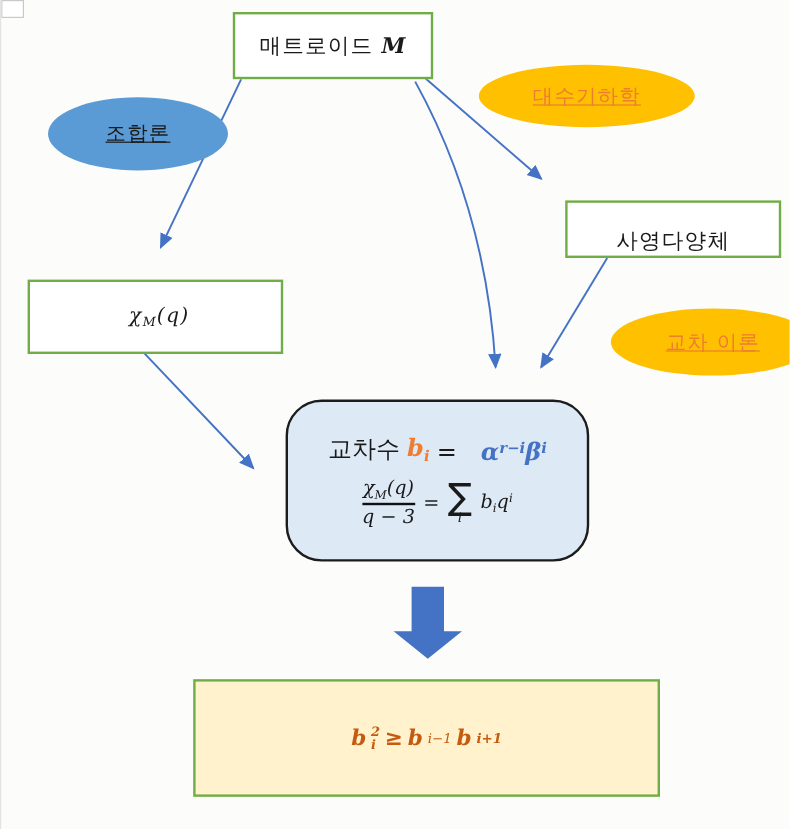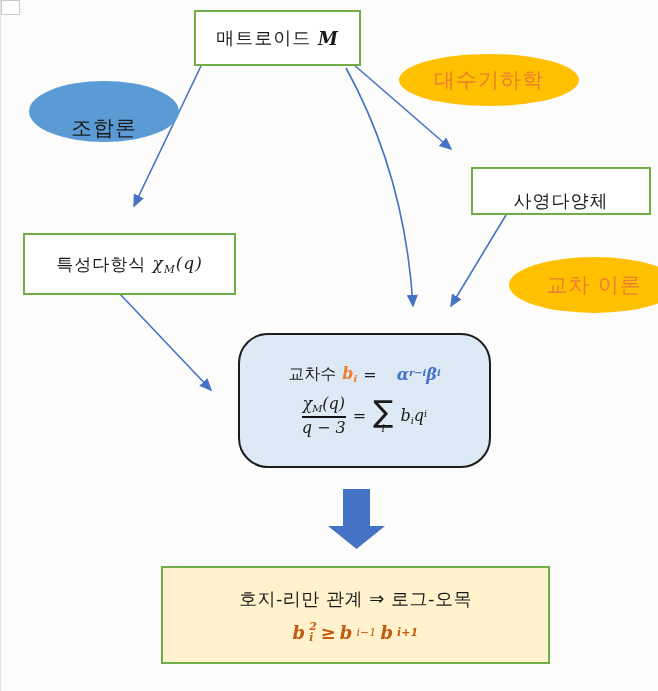--- a/index.html
+++ b/index.html
@@ -14,26 +14,26 @@
   
   .gbox{
     position:absolute;background:#ffffff;
     border:2px solid var(--green-border,#70AD47);
     display:flex;align-items:center;justify-content:center;
     font-size:18px;letter-spacing:1px;
   }
   .ellipse{
     position:absolute;border-radius:50%;
     display:flex;align-items:center;justify-content:center;
-    font-size:21px;letter-spacing:1px;color:#1a1a1a;
+    font-size:17px;letter-spacing:1px;color:#1a1a1a;text-decoration:underline;
   }
   .ellipse.blue{background:var(--blue-ellipse,#5B9BD5);}
   .ellipse.orange{background:var(--orange-ellipse,#FFC000);}
   #matroid-box{left:193px;top:10px;width:163px;height:52px;}
-  #comb-ellipse{left:28px;top:81px;width:150px;height:61px;align-items:flex-end;}
+  #comb-ellipse{left:39px;top:81px;width:150px;height:61px;}
   #alggeo-ellipse{left:398px;top:54px;width:180px;height:52px;}
   #proj-box{left:470px;top:167px;width:176px;height:44px;align-items:flex-end;}
   #charpoly-box{left:22px;top:233px;width:209px;height:58px;font-size:17px;}
   #inter-ellipse{left:508px;top:257px;width:170px;height:56px;}
   #center-box{
     position:absolute;left:237px;top:333px;width:253px;height:135px;
     background:var(--center-fill,#DEE9F6);
     border:2.5px solid #1c1c1c;border-radius:30px;
     display:flex;flex-direction:column;align-items:center;justify-content:center;
     gap:10px;box-sizing:border-box;padding:6px 4px;
@@ -47,21 +47,21 @@
   }
   
   .mi{font-family:"DejaVu Serif","Liberation Serif",serif;font-style:italic;}
   .mb{font-family:"DejaVu Serif","Liberation Serif",serif;font-style:italic;font-weight:bold;}
   sub,sup{font-size:0.62em;font-family:"DejaVu Serif","Liberation Serif",serif;font-style:italic;}
   sub{vertical-align:-0.35em;}
   sup{vertical-align:0.45em;}
   .orange{color:var(--formula-orange,#ED7D31);}
   .blue-t{color:var(--arrow-blue,#4472C4);margin-left:14px;}
   .rust{color:var(--bottom-formula-orange,#C55A11);}
-  .cb-line1{font-size:16px;display:flex;align-items:center;gap:6px;}
+  .cb-line1{font-size:20px;display:flex;align-items:flex-end;gap:6px;}
   .cb-line2{font-size:16px;display:flex;align-items:center;gap:7px;font-family:"DejaVu Serif","Liberation Serif",serif;}
   .frac{display:inline-flex;flex-direction:column;align-items:center;line-height:1.15;}
   .fbar{align-self:stretch;height:1.6px;background:#111;margin:1px 0;}
   .sigma-wrap{display:inline-flex;flex-direction:column;align-items:center;line-height:0.85;}
   .sigma{font-size:30px;font-style:normal;font-family:"DejaVu Sans",sans-serif;}
   .ssub{font-size:11px;}
   .bb-line1{font-size:18px;letter-spacing:0.5px;}
   .bb-formula{font-size:18px;display:flex;align-items:center;gap:4px;font-weight:bold;}
   .stack{display:inline-flex;flex-direction:column;align-items:flex-start;font-size:0.6em;line-height:1.05;vertical-align:-0.45em;
          font-family:"DejaVu Serif","Liberation Serif",serif;font-style:italic;}
@@ -100,21 +100,21 @@
 
   <div class="ellipse orange" id="alggeo-ellipse">
     <span>대수기하학</span>
   </div>
 
   <div class="gbox" id="proj-box">
     <span>사영다양체</span>
   </div>
 
   <div class="gbox" id="charpoly-box">
-    <span>특성다항식</span>&nbsp;
+    &nbsp;
     <span class="mi"><span>χ</span><sub>M</sub><span>(q)</span></span>
   </div>
 
   <div class="ellipse orange" id="inter-ellipse">
     <span>교차 이론</span>
   </div>
 
   <div id="center-box">
     <div class="cb-line1">
       <span>교차수</span>
@@ -131,21 +131,20 @@
       <span>=</span>
       <span class="sigma-wrap">
         <span class="sigma">∑</span>
         <span class="ssub mi">i</span>
       </span>
       <span class="mi"><span>b</span><sub>i</sub><span>q</span><sup>i</sup></span>
     </div>
   </div>
 
   <div id="bottom-box">
-    <div class="bb-line1">호지-리만 관계 ⇒ 로그-오목</div>
     <div class="bb-formula rust">
       <span class="mb">b</span>
         <span class="stack">
           <span>2</span>
           <span>i</span>
         </span>
       <span style="font-weight:bold;">≥</span>
       <span class="mb">b</span>
         <sub style="font-weight:normal;">i−1</sub>
       <span class="mb">b</span>

